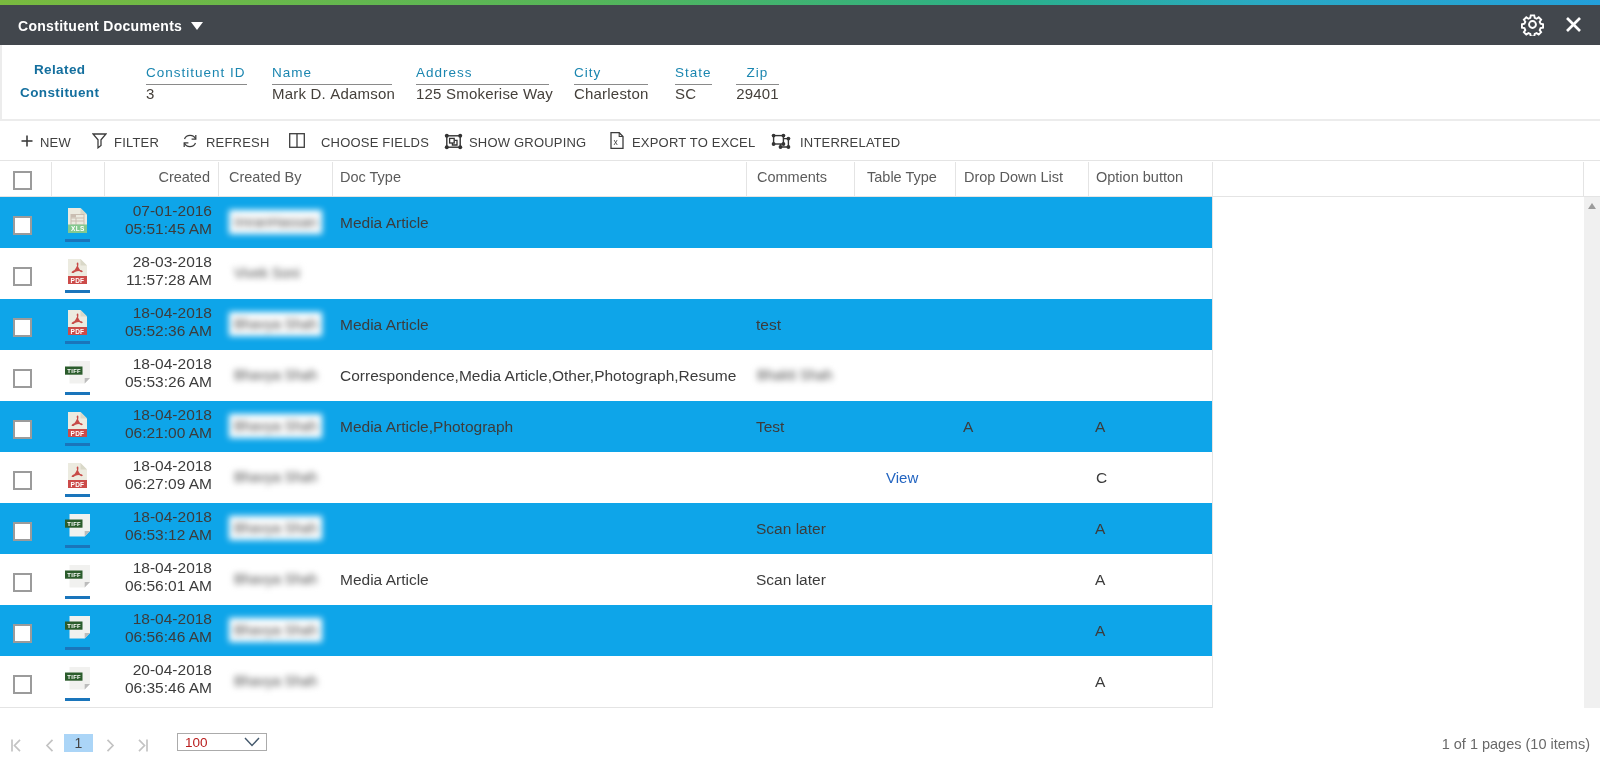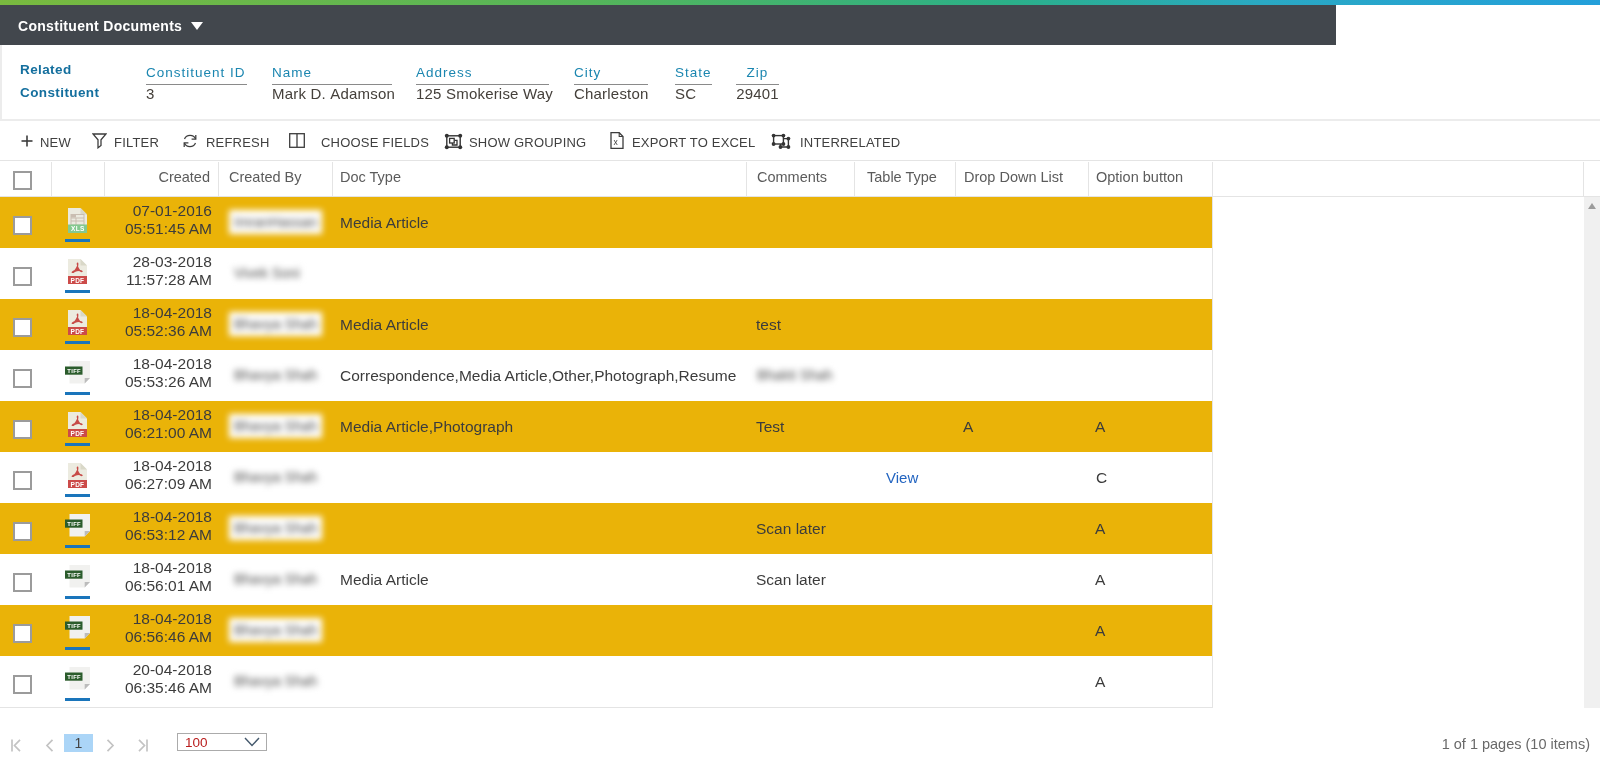--- a/index.html
+++ b/index.html
@@ -3,21 +3,21 @@
 <meta charset="utf-8">
 <style>
   html,body{margin:0;padding:0;}
   body{font-family:"Liberation Sans", sans-serif; width:1600px; height:757px; overflow:hidden; background:#fff;}
   #app{position:relative; width:1600px; height:757px; overflow:hidden;}
   .abs{position:absolute;}
   
   #grad{left:0; top:0; width:1600px; height:5px;
     background:linear-gradient(90deg,#79ba3f 0%,#55b55a 37%,#2bb089 63%,#2aa9c4 79%,#239fda 100%);}
   
-  #topbar{left:0; top:5px; width:1336px; height:40px; background:#42474d;}
+  #topbar{left:0; top:5px; width:1600px; height:40px; background:#42474d;}
   #title{left:18px; top:13px; font-size:14px; font-weight:bold; color:#fff; letter-spacing:.3px;}
   #caret{left:191px; top:17px; width:0; height:0; border-left:6.5px solid transparent; border-right:6.5px solid transparent; border-top:8px solid #fff;}
   #search{left:1211px; top:5px; width:299px; height:30px; background:#fff;}
   #search .ph{position:absolute; left:35px; top:6px; font-size:15px; font-style:italic; color:#a9adb2;}
   #gearwrap{left:1521px; top:8px;}
   #closex{left:1566px; top:12px;}
   
   #panel{left:0; top:45px; width:1598px; height:74px; background:#fff; border-left:2px solid #ececec;}
   #sep{left:0; top:119px; width:1600px; height:2px; background:#ececec;}
   .rchead{color:#146f9e; font-weight:bold; font-size:13.5px; line-height:22.5px; letter-spacing:.4px;}
@@ -27,21 +27,21 @@
   
   #toolbar{left:0; top:121px; width:1600px; height:39px; background:#fff;}
   .tbtxt{font-size:13px; color:#404040; letter-spacing:.2px;}
   
   #ghead{left:0; top:160px; width:1600px; height:37px; background:#fff; border-top:1px solid #e4e4e4; border-bottom:1px solid #e4e4e4; box-sizing:border-box;}
   .hcell{position:absolute; top:8px; font-size:14.5px; color:#5b5b5b;}
   .vline{position:absolute; top:1px; height:34px; width:1px; background:#e4e4e4;}
   
   #rows{left:0; top:197px; width:1600px; height:512px;}
   .row{position:absolute; left:0; width:1213px; height:51px; border-right:1px solid #e4e4e4; box-sizing:border-box;}
-  .row.odd{background:#eab308;}
+  .row.odd{background:#0ea5e9;}
   .cbx{position:absolute; left:13px; width:15px; height:15px; border:2px solid #9b9b9b; background:#fff;}
   .fico{position:absolute; left:65px; width:25px;}
   .fico .ul{position:absolute; left:0; top:31px; width:25px; height:3px; background:#1a75bb;}
   .created{position:absolute; right:1000px; width:130px; text-align:right; font-size:15.5px; line-height:18px; color:#3c3c3c;}
   .cell{position:absolute; font-size:15.5px; color:#3c3c3c;}
   .blur{display:inline-block; filter:blur(3.2px); color:#4f4f4f; background:#fff; font-size:14px; padding:4px 5px;}
   a.view{color:#2264c0; text-decoration:none; font-size:15px;}
   
   #gridbottom{left:0; top:707px; width:1213px; height:1px; background:#e4e4e4;}
   
@@ -70,21 +70,21 @@
     </span>
     <span class="abs" id="closex">
       <svg width="15" height="15" viewBox="0 0 15 15">
         <line x1="1" y1="1" x2="14" y2="14" stroke="#fff" stroke-width="2.6"></line>
         <line x1="14" y1="1" x2="1" y2="14" stroke="#fff" stroke-width="2.6"></line>
       </svg>
     </span>
   </div>
 
   <div class="abs" id="panel">
-    <div class="abs rchead" style="left:18px; top:14px;">Related<br>Constituent</div>
+    <div class="abs rchead" style="left:18px; top:14px;text-align:center;">Related<br>Constituent</div>
     <div class="abs" style="left:144px; top:18px; width:101px;">
       <span class="flabel">Constituent ID</span>
       <div class="ful" style="height:1px; margin-top:2px;"></div>
       <div class="fvalue" style="margin-top:0px;">3</div>
     </div>
     <div class="abs" style="left:270px; top:18px; width:120px;">
       <span class="flabel">Name</span>
       <div class="ful" style="height:1px; margin-top:2px;"></div>
       <div class="fvalue" style="margin-top:0px;">Mark&nbsp;D.&nbsp;Adamson</div>
     </div>

